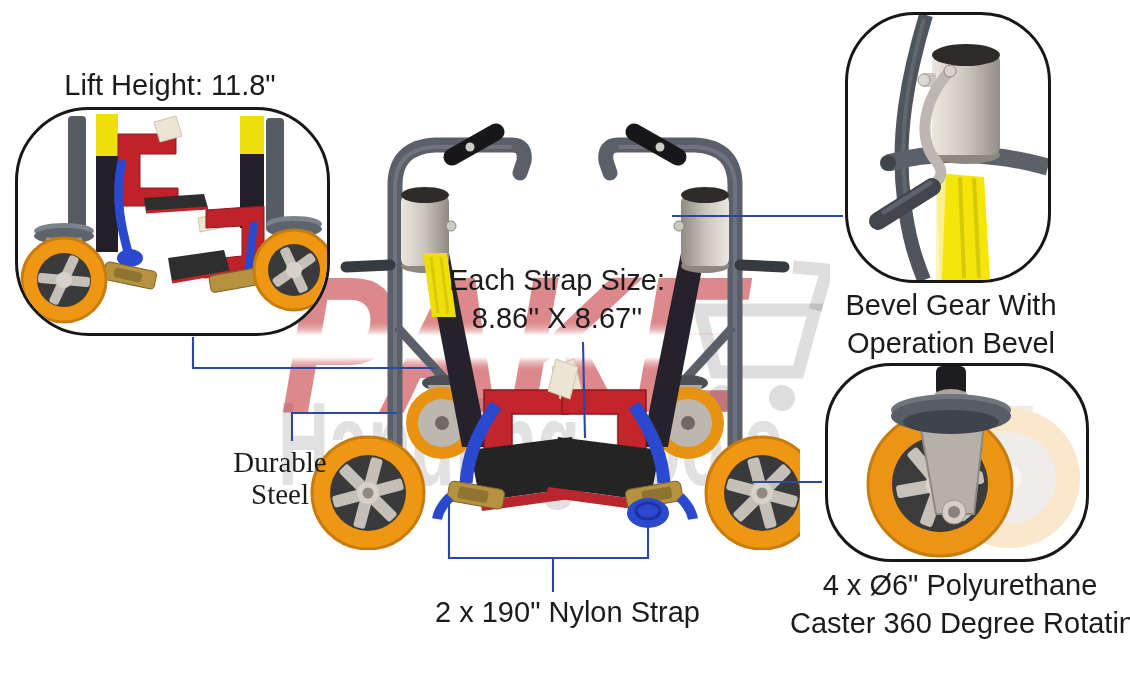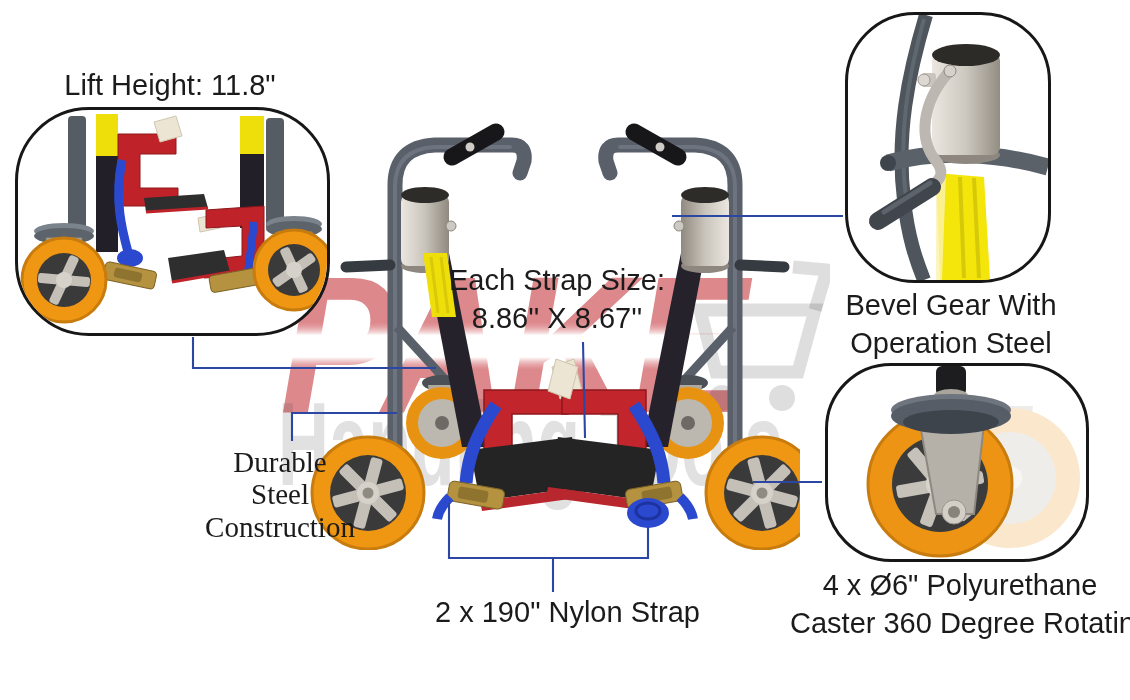--- a/index.html
+++ b/index.html
@@ -250,26 +250,25 @@
 
   <div class="label" id="label-lift">
     <span>Lift Height: 11.8"</span>
   </div>
   <div class="label" id="label-plate">
     <span>Each Strap Size:</span>
     <span>8.86'' X 8.67''</span>
   </div>
   <div class="label" id="label-bevel">
     <span>Bevel Gear With</span>
-    <span>Operation Steel</span>
+    <span>Operation Bevel</span>
   </div>
   <div class="label" id="label-durable">
     <span>Durable</span>
     <span>Steel</span>
-    <span>Construction</span>
   </div>
   <div class="label" id="label-strap">
     <span>2 x 190" Nylon Strap</span>
   </div>
   <div class="label" id="label-caster">
     <span>4 x Ø6" Polyurethane</span>
     <span>Caster 360 Degree Rotating</span>
   </div>
 
 </div>

